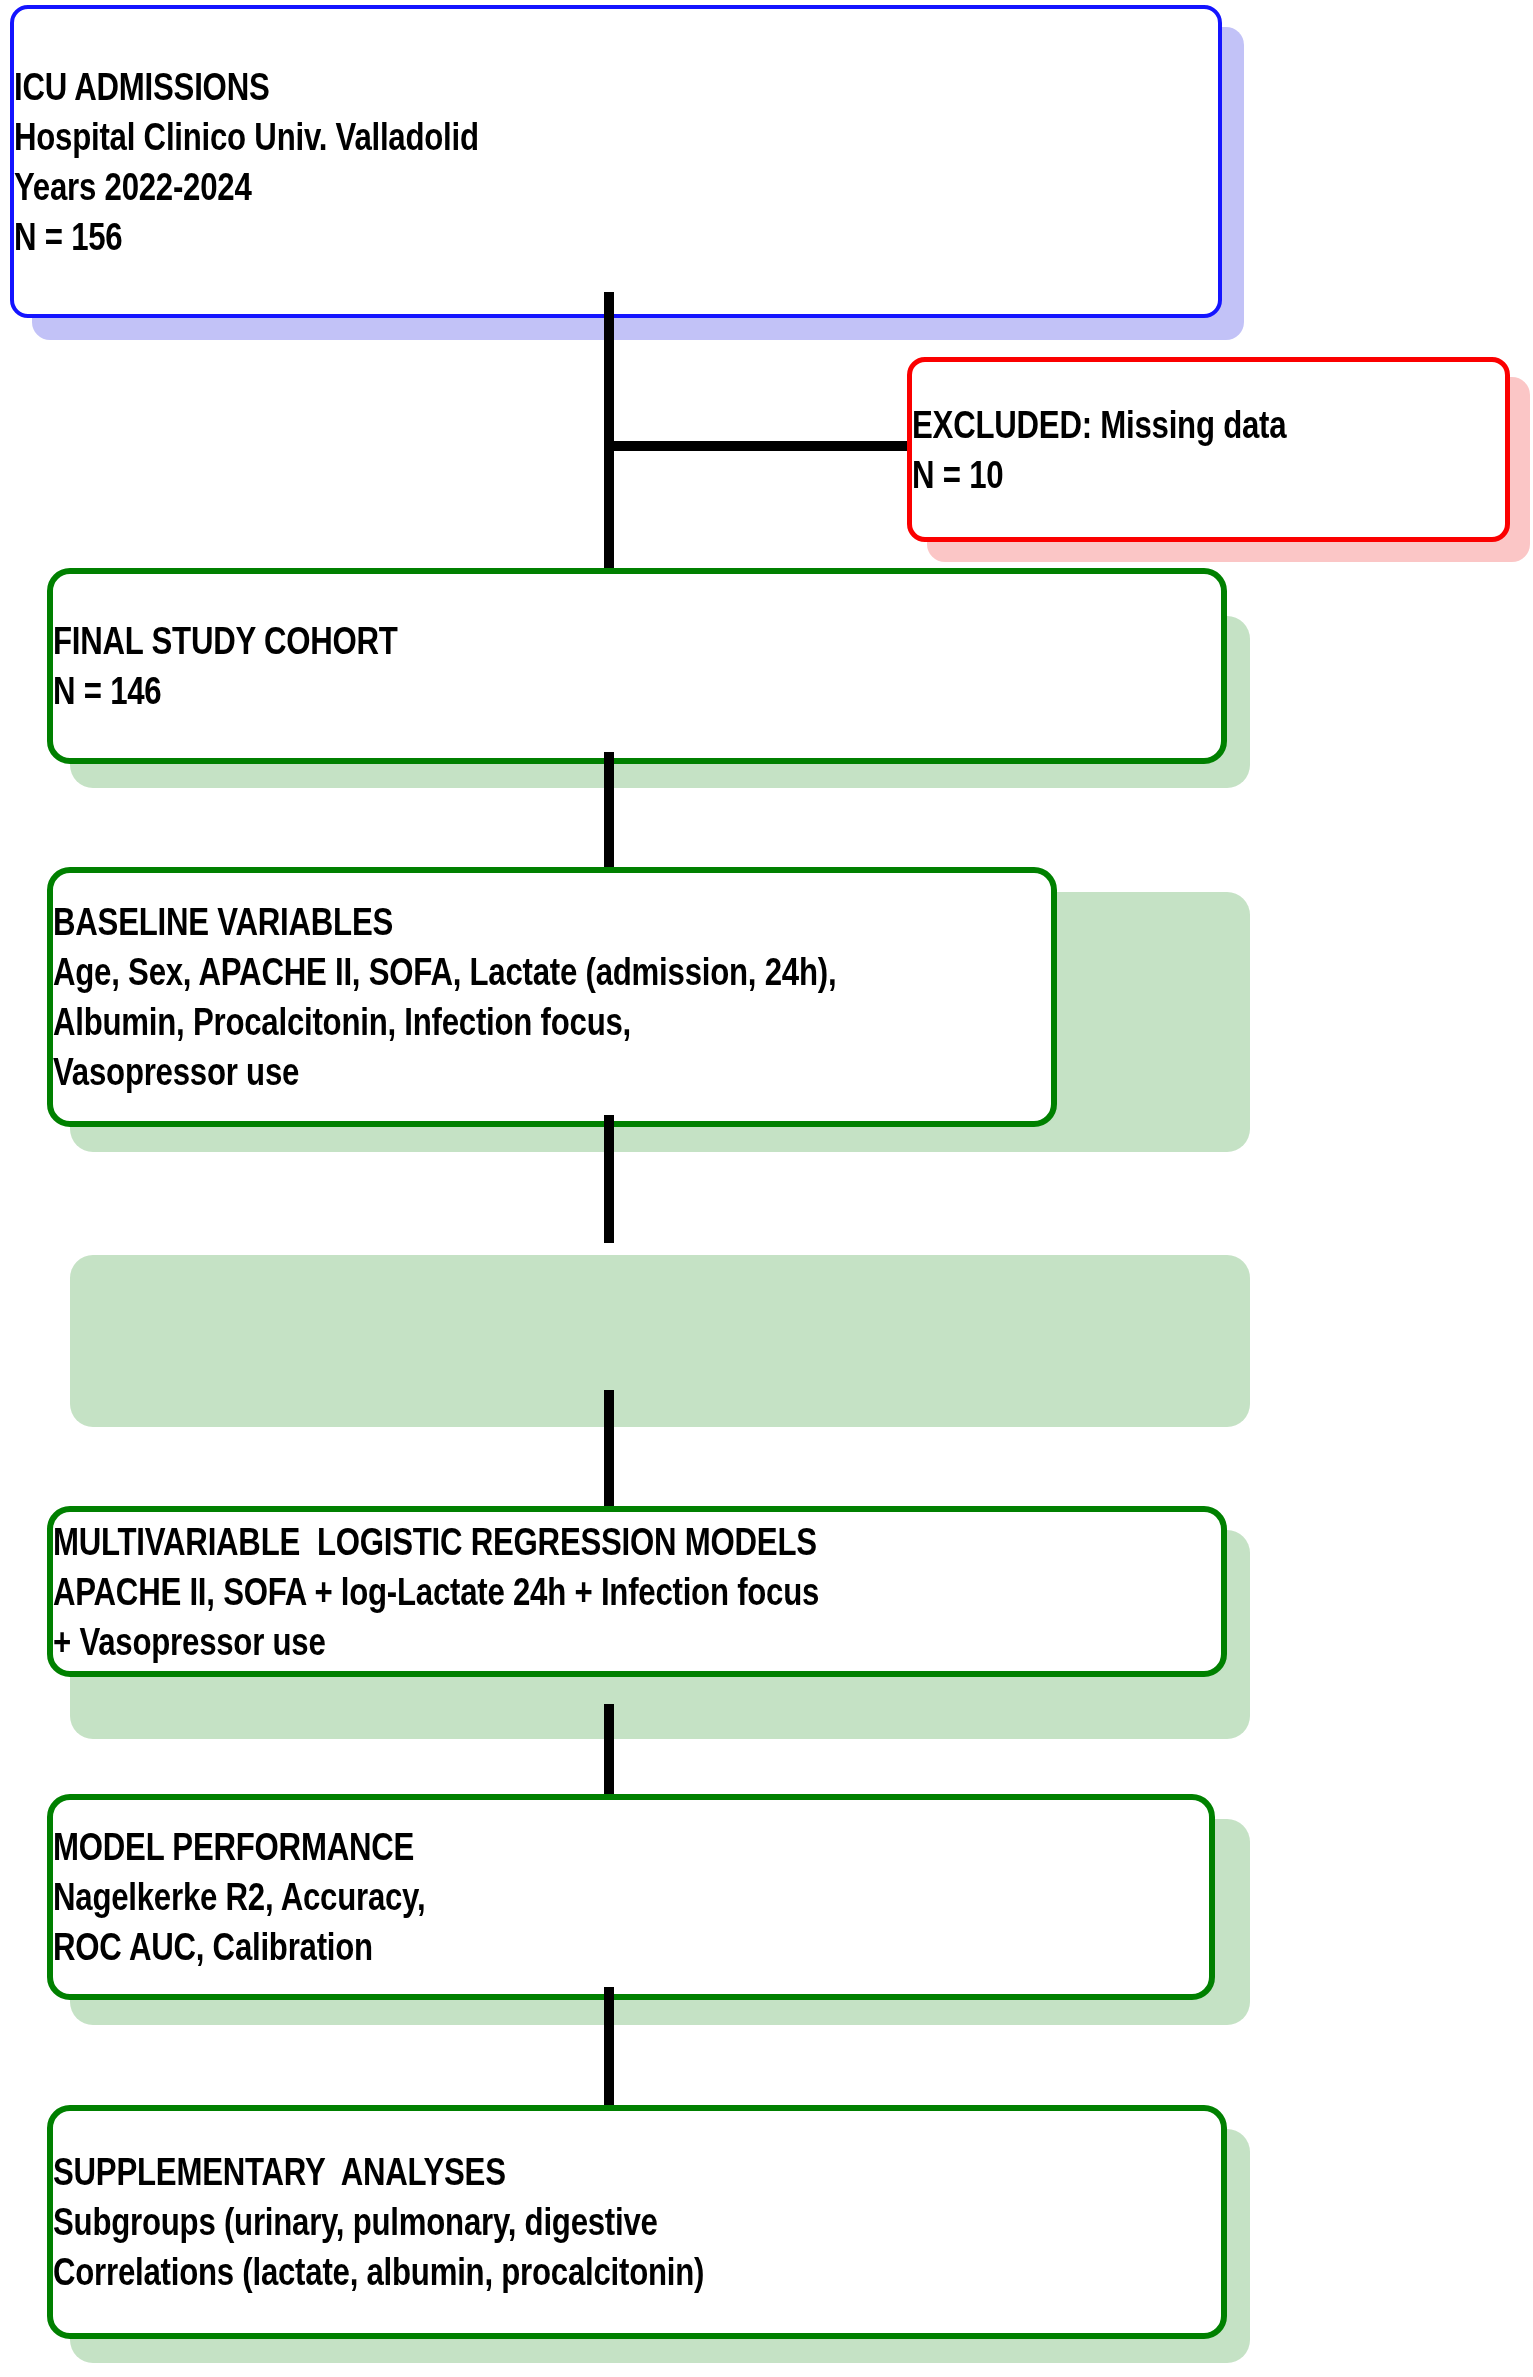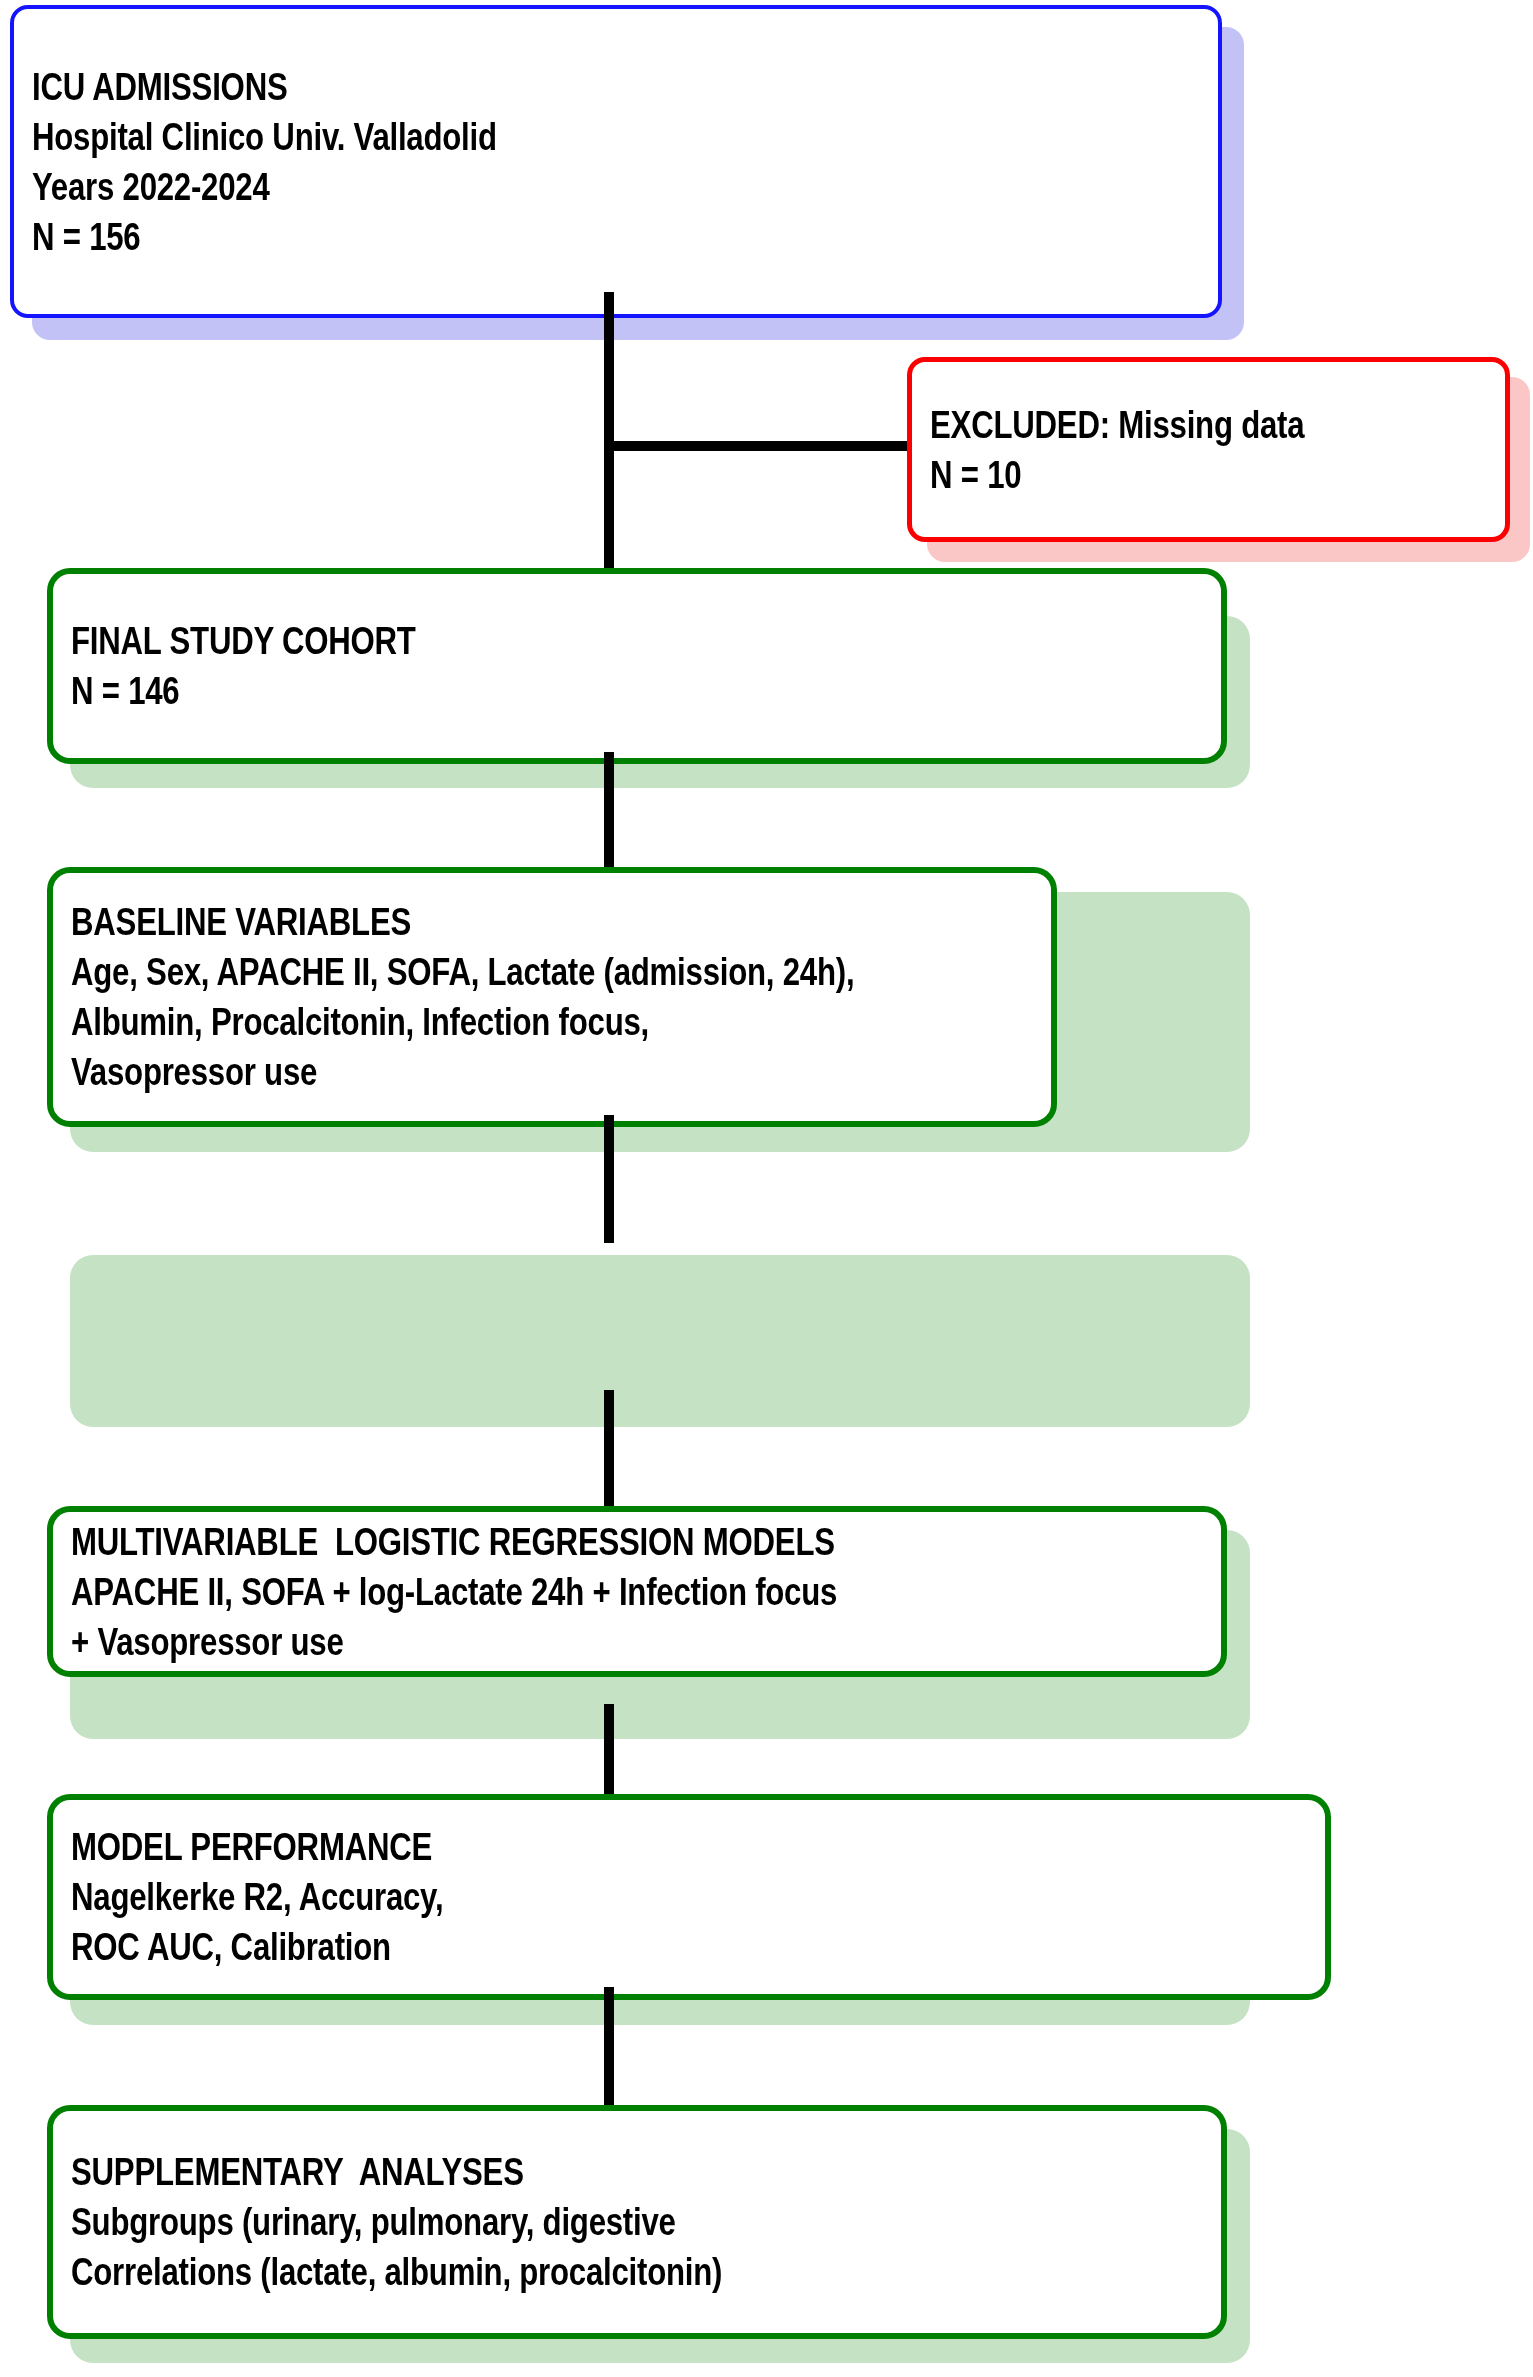--- a/index.html
+++ b/index.html
@@ -21,21 +21,20 @@
   
   .node {
     position: absolute;
     box-sizing: border-box;
     background: #ffffff;
     display: flex;
     flex-direction: column;
     justify-content: center;
   }
   .node .lines {
-    padding-left: 18px;
   }
   .node .line {
     display: block;
     white-space: pre;
     color: #000000;
     font-weight: bold;
     font-size: 39px;
     line-height: 50px;
     letter-spacing: -0.3px;
     transform: scaleX(0.80);
@@ -142,21 +141,21 @@
     <div class="lines">
       <span class="line">MULTIVARIABLE  LOGISTIC REGRESSION MODELS</span>
       <span class="line">APACHE II, SOFA + log-Lactate 24h + Infection focus</span>
       <span class="line">+ Vasopressor use</span>
     </div>
   </div>
 
   <div class="connector" style="left:604px; top:1704px; width:10.4px; height:104px;"></div>
 
   <div class="shadow shadow--green" style="left:70px; top:1819px; width:1180px; height:206px;"></div>
-  <div class="node node--green" style="left:47px; top:1794px; width:1284px; height:206px;justify-content:center;">
+  <div class="node node--green" style="left:47px; top:1794px; width:1168px; height:206px;justify-content:center;">
     <div class="lines">
       <span class="line">MODEL PERFORMANCE</span>
       <span class="line">Nagelkerke R2, Accuracy,</span>
       <span class="line">ROC AUC, Calibration</span>
     </div>
   </div>
 
   <div class="connector" style="left:604px; top:1987px; width:10.4px; height:131px;"></div>
 
   <div class="shadow shadow--green" style="left:70px; top:2129px; width:1180px; height:234px;"></div>

